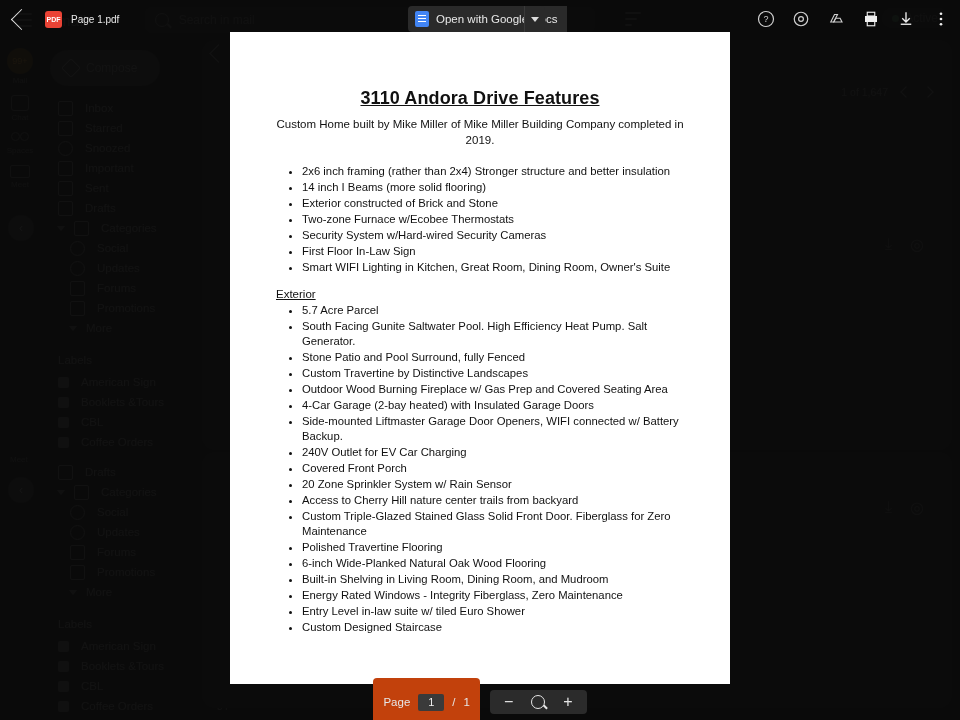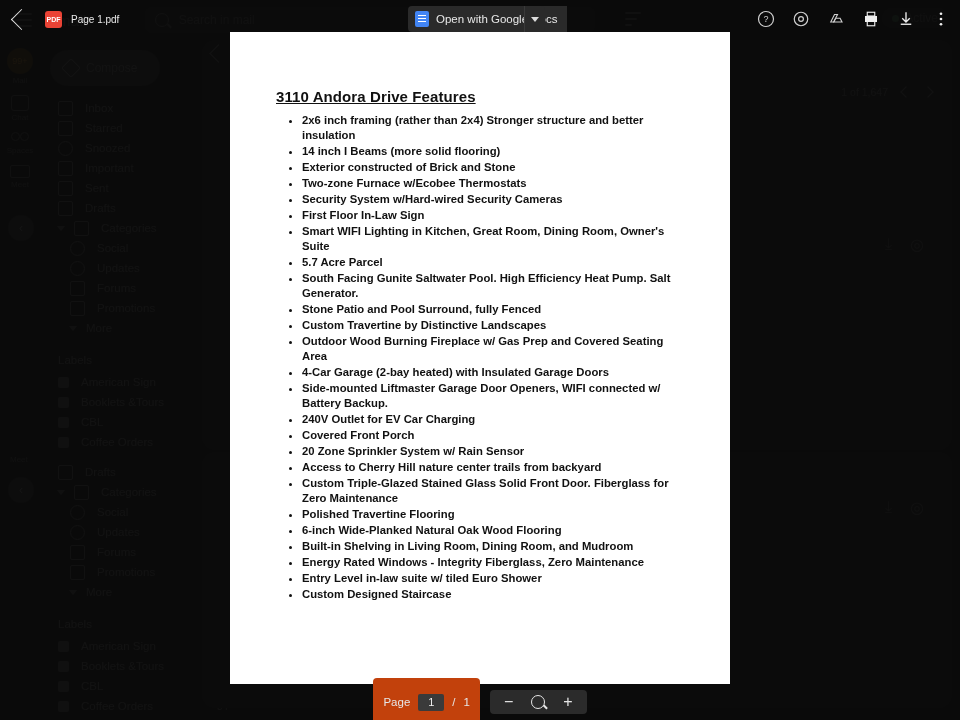--- a/index.html
+++ b/index.html
@@ -212,26 +212,26 @@
     background: #ffffff;
     color: #000;
     padding: 0;
   }
   .doc-inner {
     padding: 56px 46px 0 46px;
     font-family: "Liberation Sans", sans-serif;
     color: #111;
   }
   .doc-title {
-    font-size: 15px; font-weight: bold;
+    text-align: center; font-size: 18px; font-weight: bold;
     text-decoration: underline; margin-bottom: 8px; letter-spacing: .1px;
   }
   .doc-sub { text-align: center; font-size: 11.5px; line-height: 1.35; margin-bottom: 16px; }
   .sec-head { font-size: 11.5px; text-decoration: underline; margin: 13px 0 3px 0; }
-  .doc-list { margin: 0 0 0 6px; padding-left: 20px; font-weight: bold; }
+  .doc-list { margin: 0 0 0 6px; padding-left: 20px; }
   .doc-list li { font-size: 11.3px; line-height: 1.33; margin-bottom: 1px; }
 
   
   .doc-toolbar {
     position: absolute; left: 230px; top: 684px; width: 500px; height: 36px;
     display: flex; align-items: center; justify-content: center; gap: 0;
     color: #e6e6e6; font-size: 11.5px;
   }
   .page-box {
     display: flex; align-items: center; gap: 8px;
@@ -529,31 +529,33 @@
             <circle cx="12" cy="5" r="1.8" fill="#efefef"></circle>
             <circle cx="12" cy="12" r="1.8" fill="#efefef"></circle>
             <circle cx="12" cy="19" r="1.8" fill="#efefef"></circle>
           </svg>
       </span>
     </div>
 
     <div class="doc-page">
       <div class="doc-inner">
         <div class="doc-title">3110 Andora Drive Features</div>
+        <div class="doc-sub">Custom Home built by Mike Miller of Mike Miller Building Company completed in 2019.</div>
 
         <ul class="doc-list">
           <li>2x6 inch framing (rather than 2x4) Stronger structure and better insulation</li>
           <li>14 inch I Beams (more solid flooring)</li>
           <li>Exterior constructed of Brick and Stone</li>
           <li>Two-zone Furnace w/Ecobee Thermostats</li>
           <li>Security System w/Hard-wired Security Cameras</li>
           <li>First Floor In-Law Sign</li>
           <li>Smart WIFI Lighting in Kitchen, Great Room, Dining Room, Owner's Suite</li>
         </ul>
 
+        <div class="sec-head">Exterior</div>
         <ul class="doc-list">
           <li>5.7 Acre Parcel</li>
           <li>South Facing Gunite Saltwater Pool. High Efficiency Heat Pump. Salt Generator.</li>
           <li>Stone Patio and Pool Surround, fully Fenced</li>
           <li>Custom Travertine by Distinctive Landscapes</li>
           <li>Outdoor Wood Burning Fireplace w/ Gas Prep and Covered Seating Area</li>
           <li>4-Car Garage (2-bay heated) with Insulated Garage Doors</li>
           <li>Side-mounted Liftmaster Garage Door Openers, WIFI connected w/ Battery Backup.</li>
           <li>240V Outlet for EV Car Charging</li>
           <li>Covered Front Porch</li>

